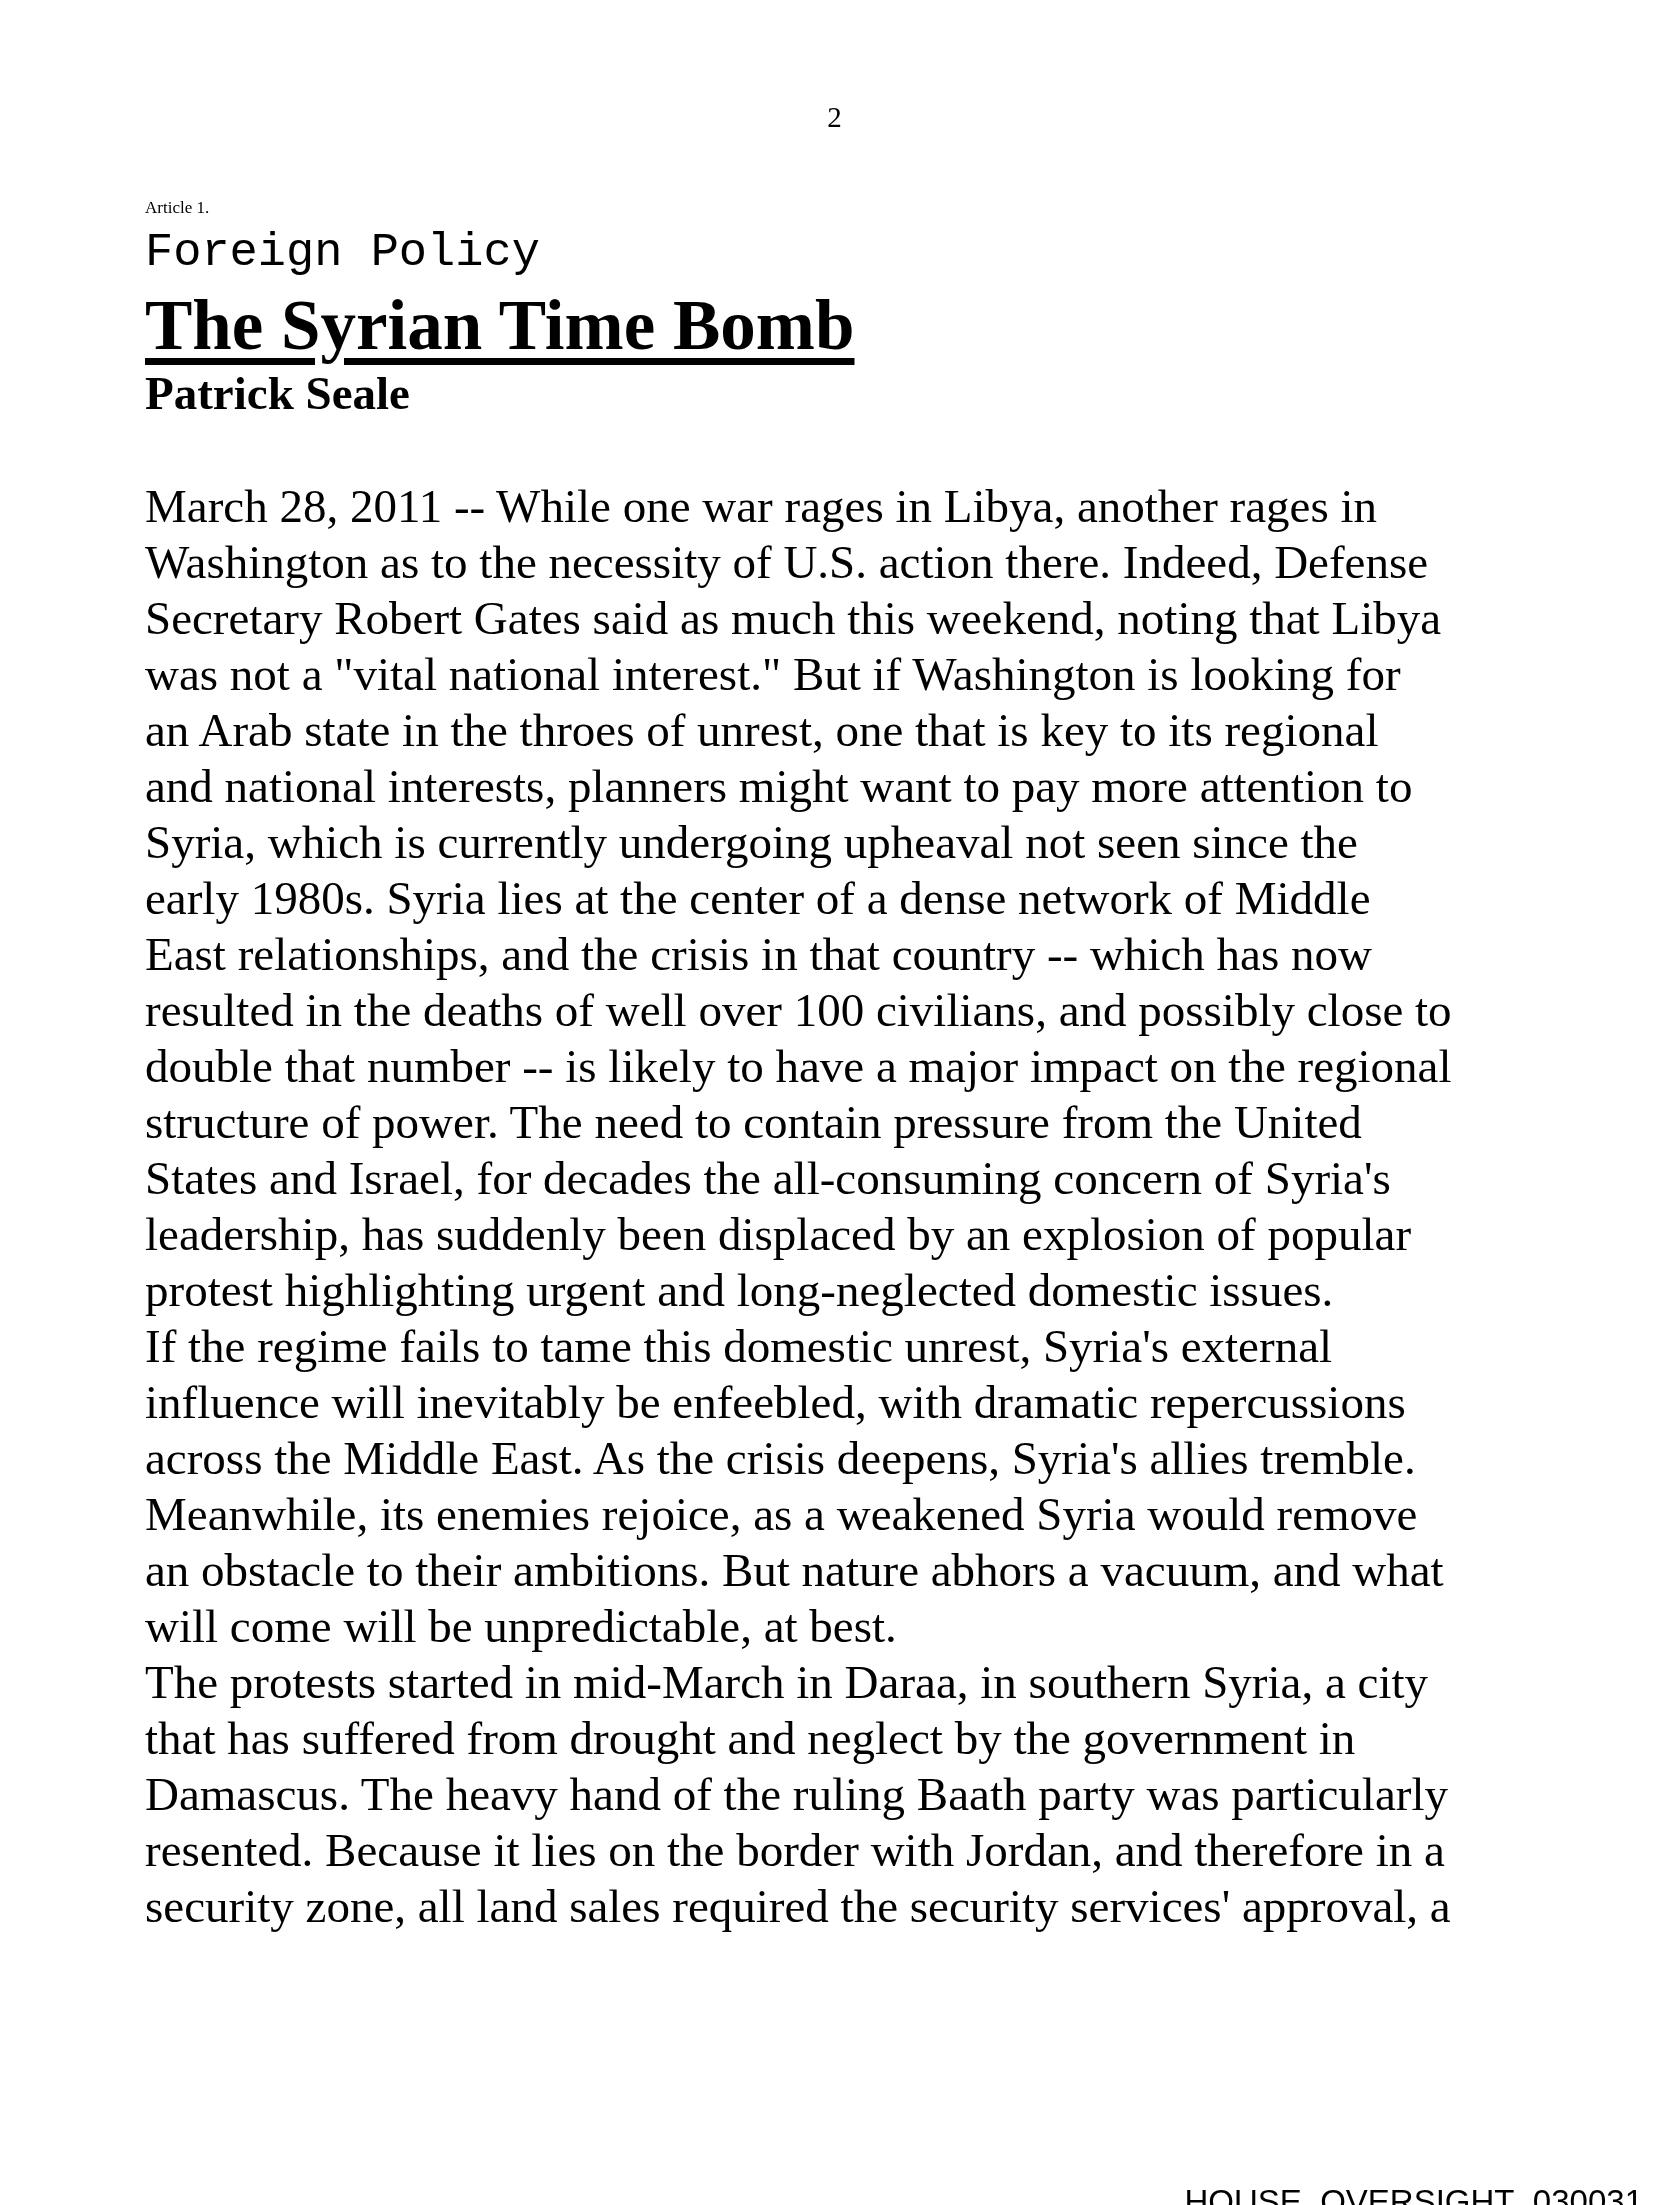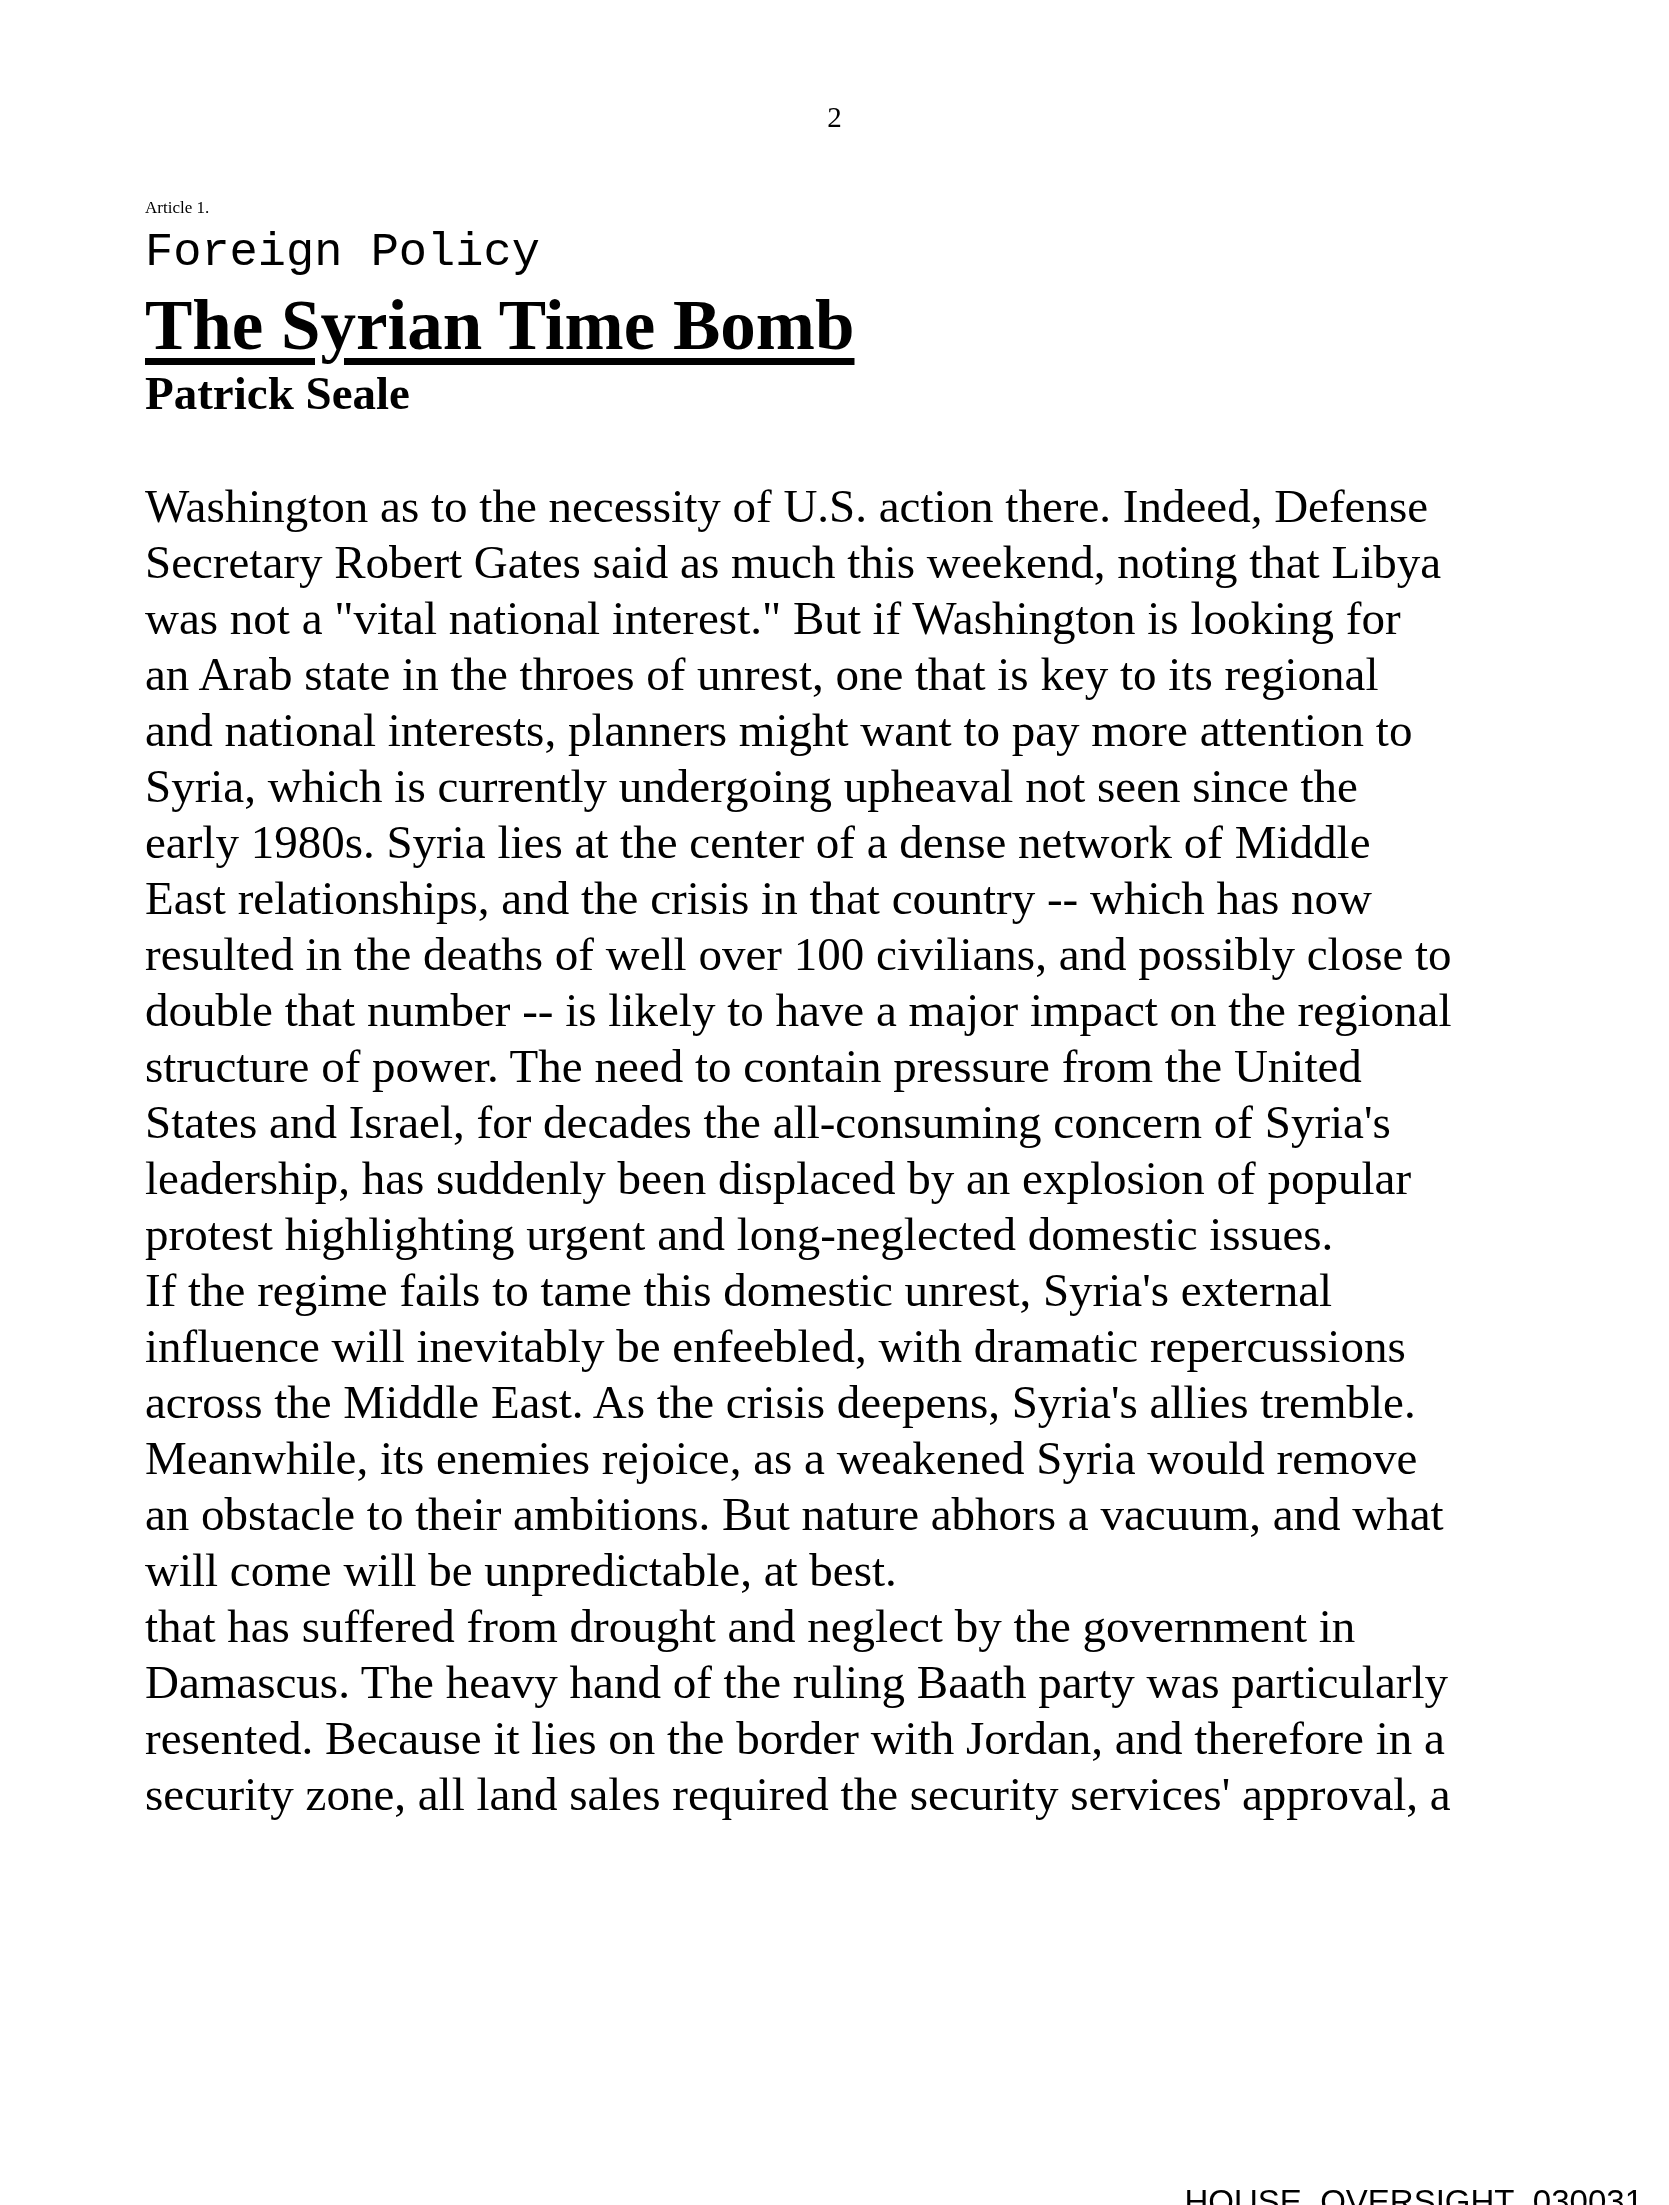--- a/index.html
+++ b/index.html
@@ -85,40 +85,42 @@
 <body>
 
 <div class="page-number">2</div>
 
 <div class="article-label">Article 1.</div>
 <div class="publication">Foreign Policy</div>
 <div class="title">The Syrian Time Bomb</div>
 <div class="author">Patrick Seale</div>
 
 <div class="body-text">
+  <span class="body-line">March 28, 2011 -- While one war rages in Libya, another rages in</span>
   <span class="body-line">Washington as to the necessity of U.S. action there. Indeed, Defense</span>
   <span class="body-line">Secretary Robert Gates said as much this weekend, noting that Libya</span>
   <span class="body-line">was not a "vital national interest." But if Washington is looking for</span>
   <span class="body-line">an Arab state in the throes of unrest, one that is key to its regional</span>
   <span class="body-line">and national interests, planners might want to pay more attention to</span>
   <span class="body-line">Syria, which is currently undergoing upheaval not seen since the</span>
   <span class="body-line">early 1980s. Syria lies at the center of a dense network of Middle</span>
   <span class="body-line">East relationships, and the crisis in that country -- which has now</span>
   <span class="body-line">resulted in the deaths of well over 100 civilians, and possibly close to</span>
   <span class="body-line">double that number -- is likely to have a major impact on the regional</span>
   <span class="body-line">structure of power. The need to contain pressure from the United</span>
   <span class="body-line">States and Israel, for decades the all-consuming concern of Syria's</span>
   <span class="body-line">leadership, has suddenly been displaced by an explosion of popular</span>
   <span class="body-line">protest highlighting urgent and long-neglected domestic issues.</span>
   <span class="body-line">If the regime fails to tame this domestic unrest, Syria's external</span>
   <span class="body-line">influence will inevitably be enfeebled, with dramatic repercussions</span>
   <span class="body-line">across the Middle East. As the crisis deepens, Syria's allies tremble.</span>
   <span class="body-line">Meanwhile, its enemies rejoice, as a weakened Syria would remove</span>
   <span class="body-line">an obstacle to their ambitions. But nature abhors a vacuum, and what</span>
   <span class="body-line">will come will be unpredictable, at best.</span>
+  <span class="body-line">The protests started in mid-March in Daraa, in southern Syria, a city</span>
   <span class="body-line">that has suffered from drought and neglect by the government in</span>
   <span class="body-line">Damascus. The heavy hand of the ruling Baath party was particularly</span>
   <span class="body-line">resented. Because it lies on the border with Jordan, and therefore in a</span>
   <span class="body-line">security zone, all land sales required the security services' approval, a</span>
 </div>
 
 <div class="footer-bates">HOUSE_OVERSIGHT_030031</div>
 
 
 </body></html>

